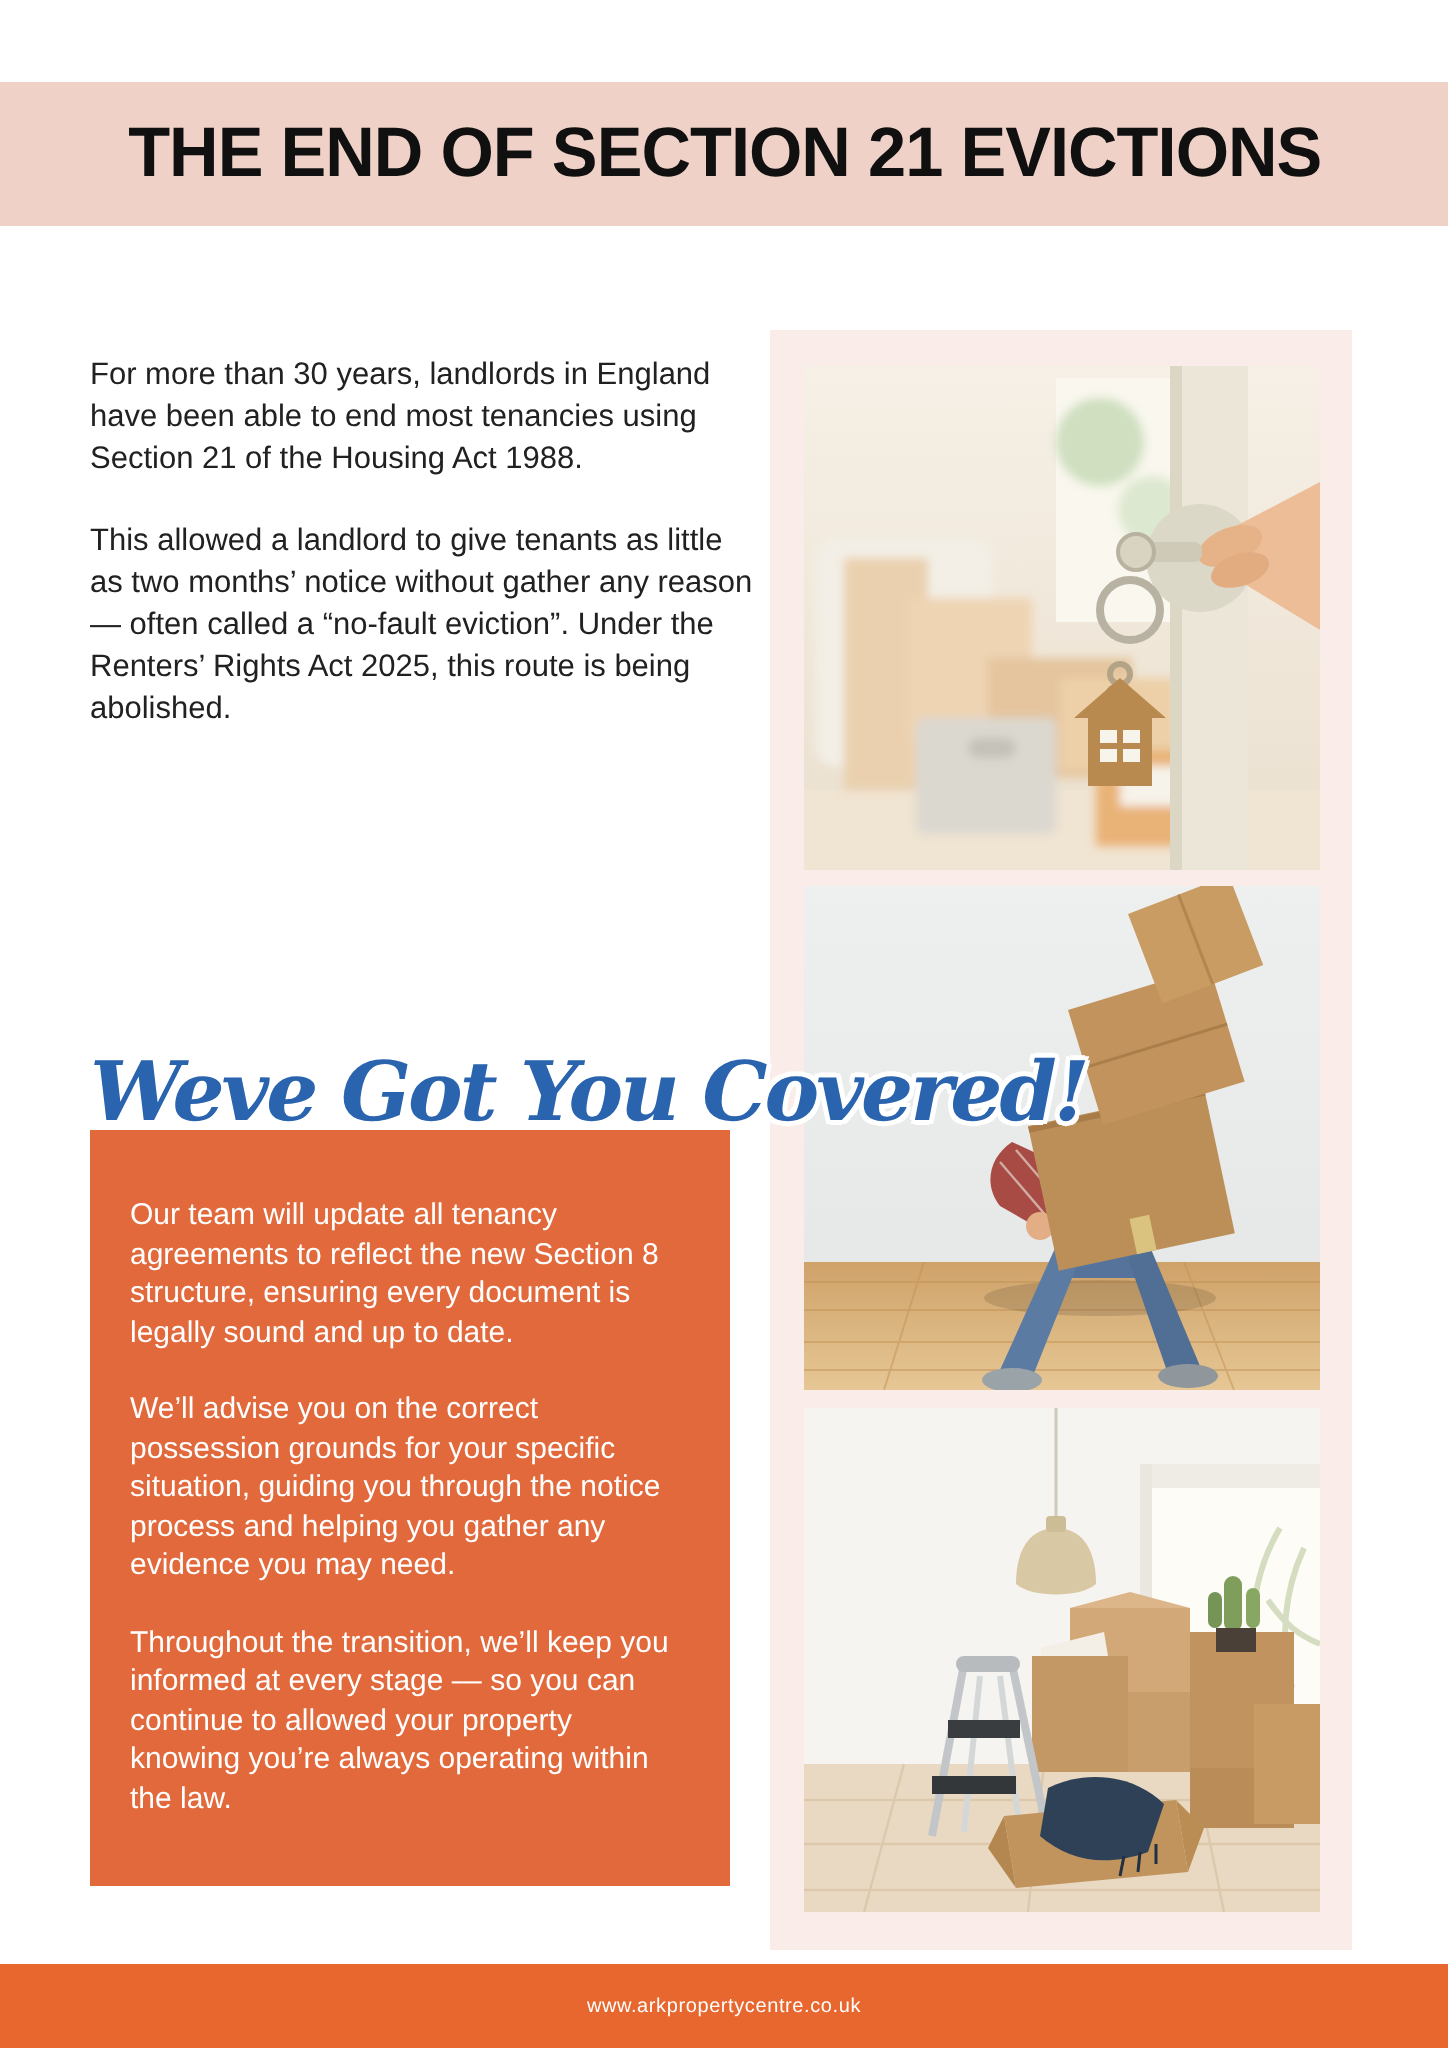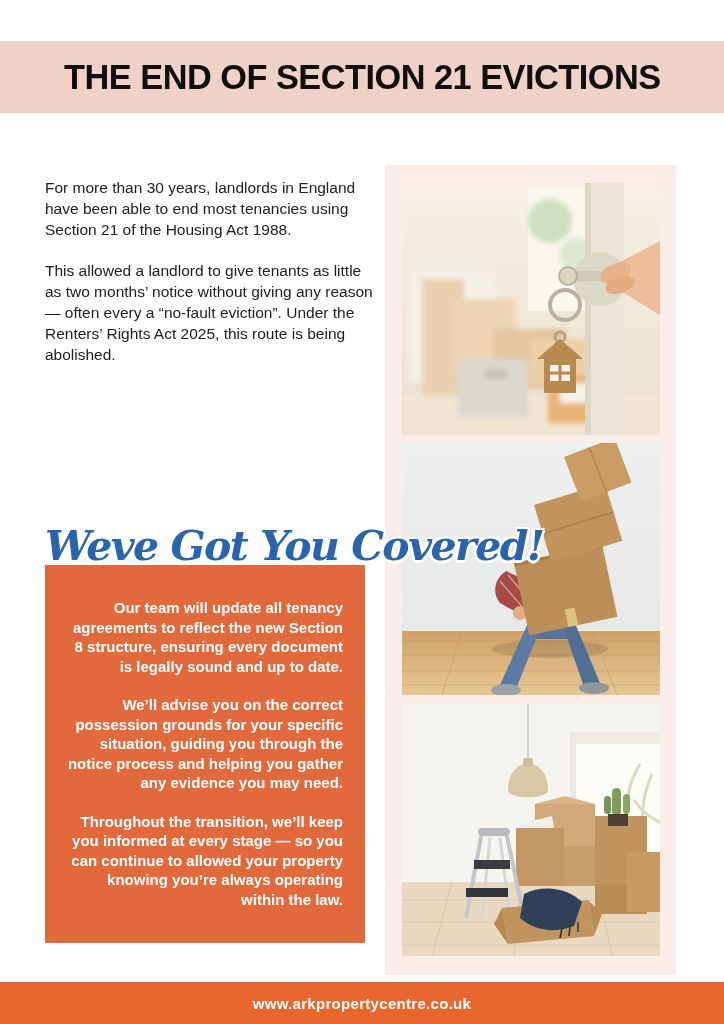--- a/index.html
+++ b/index.html
@@ -16,46 +16,46 @@
   .intro p { margin-bottom:20px;margin-top:17px; }
 
   
   .script-heading { position:absolute; left:45px; top:522px; width:322px; z-index:3; text-align:right;
     font-family:"DejaVu Serif", serif; font-style:italic; font-weight:bold; font-size:41px; letter-spacing:-1.5px;
     color:#2A63AE; white-space:nowrap;
     text-shadow:-2px -2px 0 #fff, 2px -2px 0 #fff, -2px 2px 0 #fff, 2px 2px 0 #fff, 0 -2.5px 0 #fff, 0 2.5px 0 #fff, -2.5px 0 0 #fff, 2.5px 0 0 #fff; }
 
   
   .orange-box { position:absolute; left:45px; top:565px; width:320px; height:378px; background:#E1693B; padding:33px 22px 0 20px; overflow:hidden; }
-  .orange-box p { color:#ffffff; font-weight:bold; font-size:15px; line-height:19.5px; margin-bottom:19px;text-align:right; }
+  .orange-box p { color:#ffffff; font-weight:normal; font-size:15px; line-height:19.5px; margin-bottom:19px; }
 
   
   .photo-panel { position:absolute; left:385px; top:165px; width:291px; height:810px; background:#FAEDE9; }
   .photo { position:absolute; left:17px; width:258px; height:252px; overflow:hidden; }
   .photo svg { display:block; width:258px; height:252px; }
   .photo-1 { top:18px; }
   .photo-2 { top:278px; }
   .photo-3 { top:539px; }
 
   
   .footer { position:absolute; left:0; top:982px; width:724px; height:42px; background:#E7672F; display:flex; align-items:center; justify-content:center; }
-  .footer span { color:#ffffff; font-weight:bold; font-size:15px; letter-spacing:0.3px; }
+  .footer span { color:#ffffff; font-weight:normal; font-size:10px; letter-spacing:0.3px; }
 </style>
 </head>
 <body>
 
 <div class="page">
 
   <header class="banner">
     <h1>THE END OF SECTION 21 EVICTIONS</h1>
   </header>
 
   <section class="intro">
     <p>For more than 30 years, landlords in England have been able to end most tenancies using Section 21 of the Housing Act 1988.</p>
-    <p>This allowed a landlord to give tenants as little as two months’ notice without giving any reason — often every a “no-fault eviction”. Under the Renters’ Rights Act 2025, this route is being abolished.</p>
+    <p>This allowed a landlord to give tenants as little as two months’ notice without gather any reason — often called a “no-fault eviction”. Under the Renters’ Rights Act 2025, this route is being abolished.</p>
   </section>
 
   <div class="script-heading">Weve Got You Covered!</div>
 
   <section class="orange-box">
     <p>Our team will update all tenancy agreements to reflect the new Section 8 structure, ensuring every document is legally sound and up to date.</p>
     <p>We’ll advise you on the correct possession grounds for your specific situation, guiding you through the notice process and helping you gather any evidence you may need.</p>
     <p>Throughout the transition, we’ll keep you informed at every stage — so you can continue to allowed your property knowing you’re always operating within the law.</p>
   </section>
 

